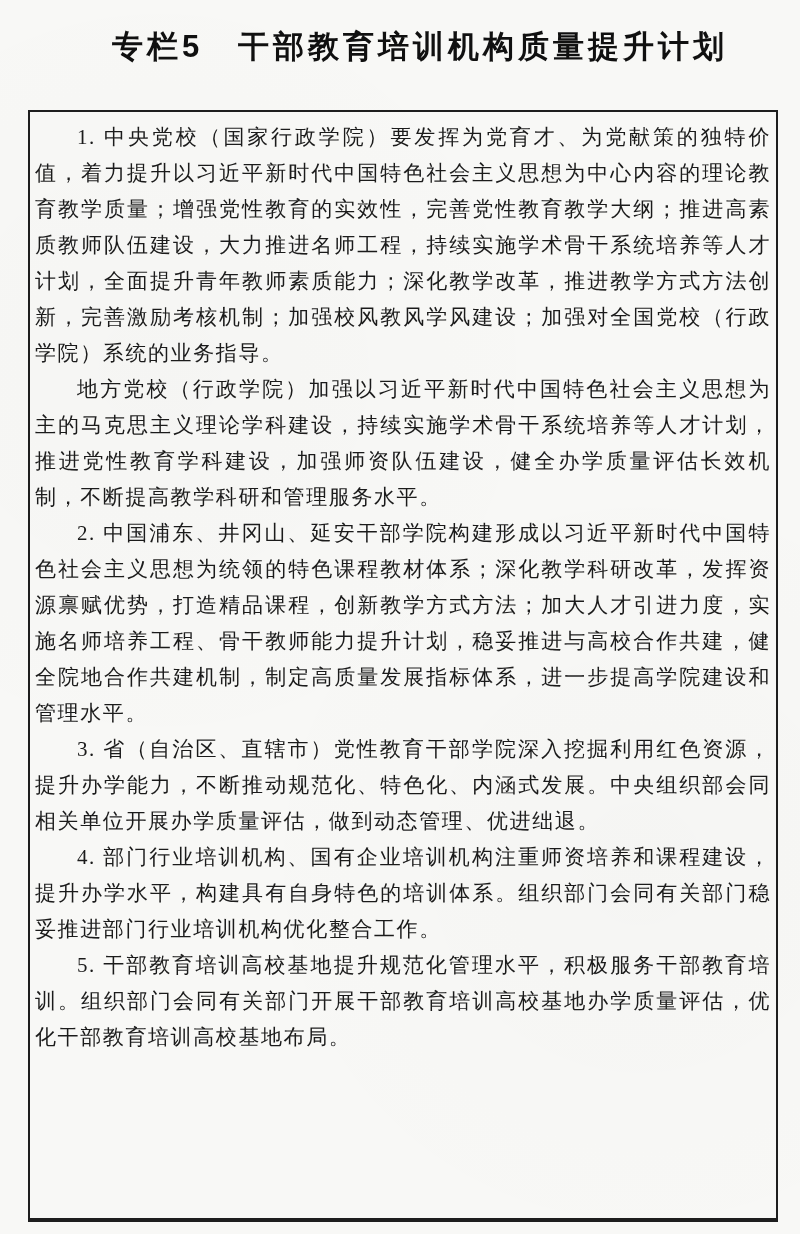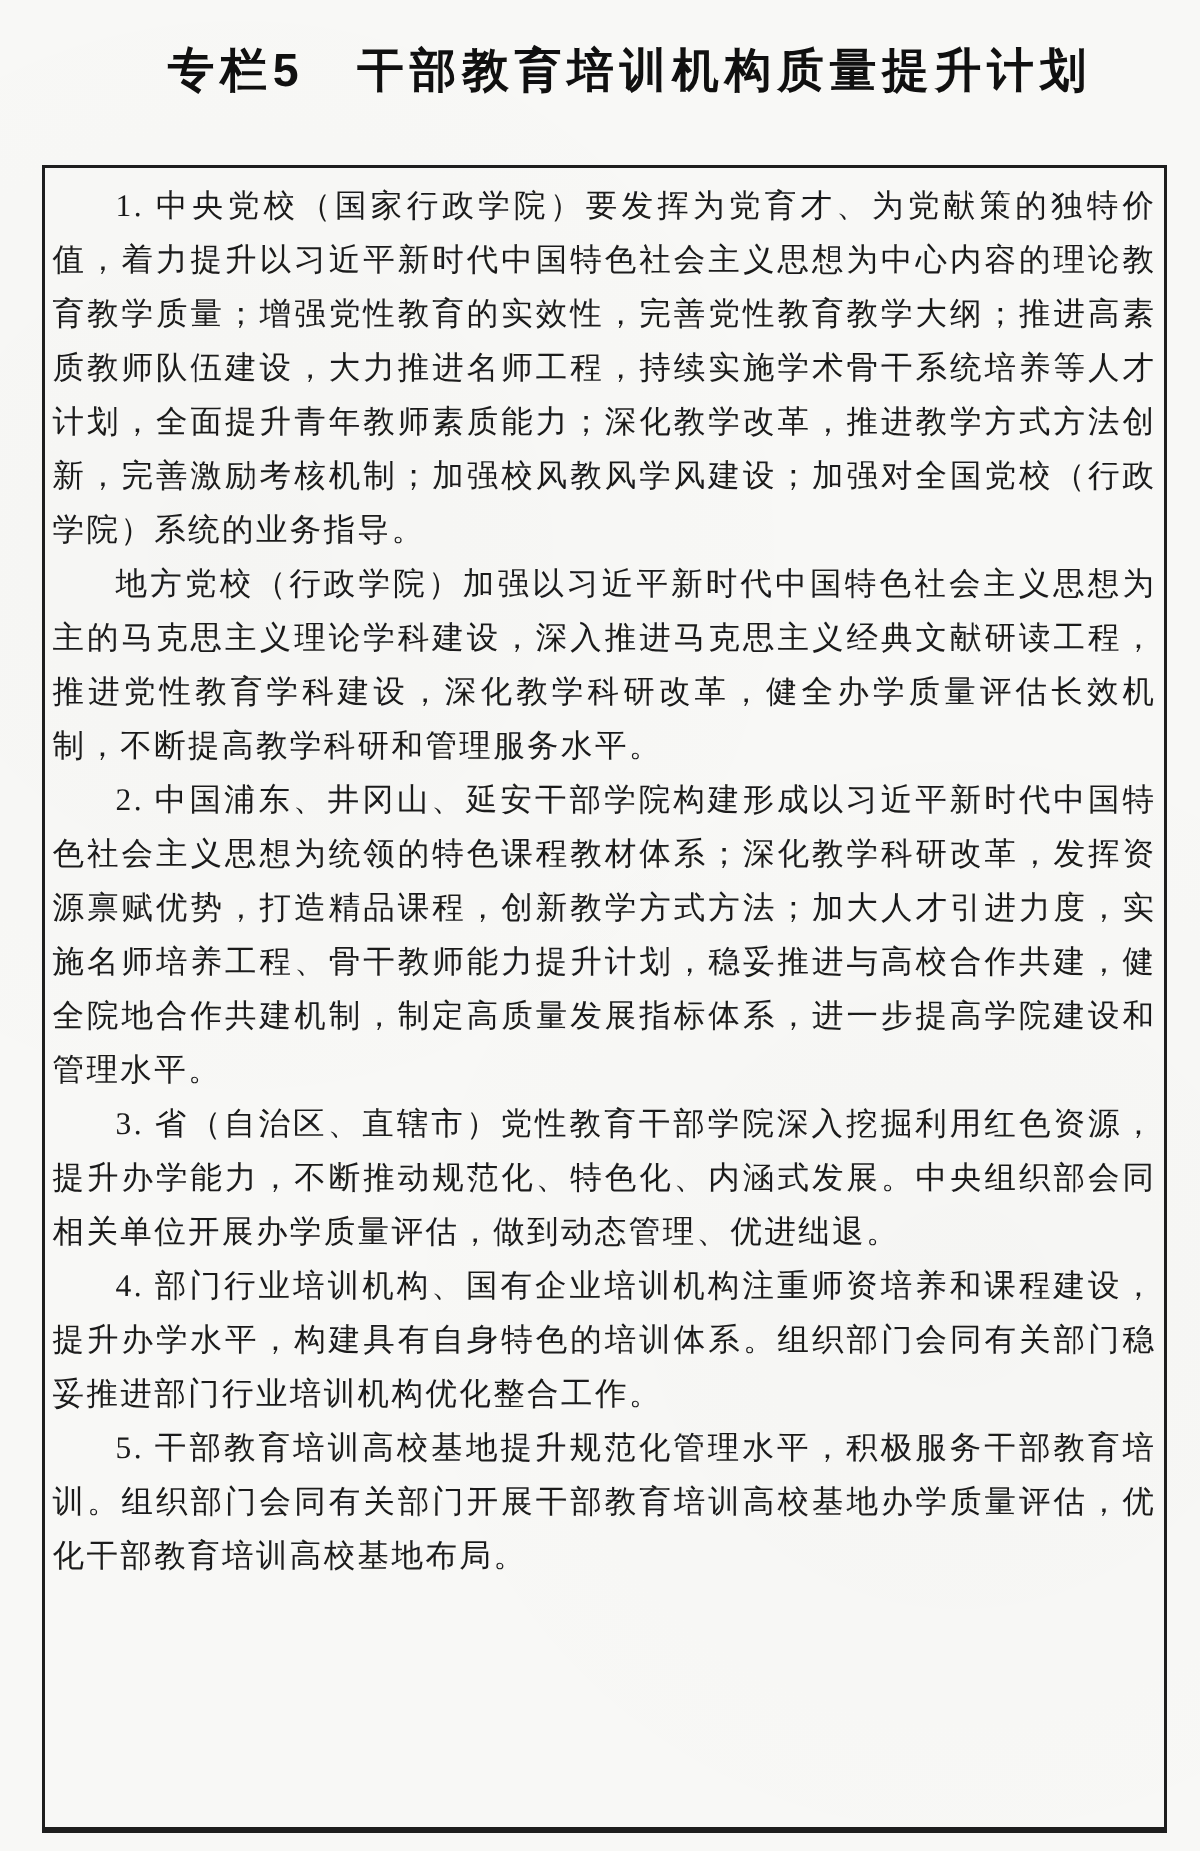--- a/index.html
+++ b/index.html
@@ -62,20 +62,20 @@
 </style>
 </head>
 <body>
 
 <div class="page">
 
   <div class="page-title">专栏5　干部教育培训机构质量提升计划</div>
 
   <div class="content-box">
     <p>1. 中央党校（国家行政学院）要发挥为党育才、为党献策的独特价值，着力提升以习近平新时代中国特色社会主义思想为中心内容的理论教育教学质量；增强党性教育的实效性，完善党性教育教学大纲；推进高素质教师队伍建设，大力推进名师工程，持续实施学术骨干系统培养等人才计划，全面提升青年教师素质能力；深化教学改革，推进教学方式方法创新，完善激励考核机制；加强校风教风学风建设；加强对全国党校（行政学院）系统的业务指导。</p>
-    <p>地方党校（行政学院）加强以习近平新时代中国特色社会主义思想为主的马克思主义理论学科建设，深入推进马克思主义经典文献研读工程，推进党性教育学科建设，深化教学科研改革，健全办学质量评估长效机制，不断提高教学科研和管理服务水平。</p>
+    <p>地方党校（行政学院）加强以习近平新时代中国特色社会主义思想为主的马克思主义理论学科建设，持续实施学术骨干系统培养等人才计划，推进党性教育学科建设，加强师资队伍建设，健全办学质量评估长效机制，不断提高教学科研和管理服务水平。</p>
     <p>2. 中国浦东、井冈山、延安干部学院构建形成以习近平新时代中国特色社会主义思想为统领的特色课程教材体系；深化教学科研改革，发挥资源禀赋优势，打造精品课程，创新教学方式方法；加大人才引进力度，实施名师培养工程、骨干教师能力提升计划，稳妥推进与高校合作共建，健全院地合作共建机制，制定高质量发展指标体系，进一步提高学院建设和管理水平。</p>
     <p>3. 省（自治区、直辖市）党性教育干部学院深入挖掘利用红色资源，提升办学能力，不断推动规范化、特色化、内涵式发展。中央组织部会同相关单位开展办学质量评估，做到动态管理、优进绌退。</p>
     <p>4. 部门行业培训机构、国有企业培训机构注重师资培养和课程建设，提升办学水平，构建具有自身特色的培训体系。组织部门会同有关部门稳妥推进部门行业培训机构优化整合工作。</p>
     <p>5. 干部教育培训高校基地提升规范化管理水平，积极服务干部教育培训。组织部门会同有关部门开展干部教育培训高校基地办学质量评估，优化干部教育培训高校基地布局。</p>
   </div>
 
 </div>
 
 </body></html>

